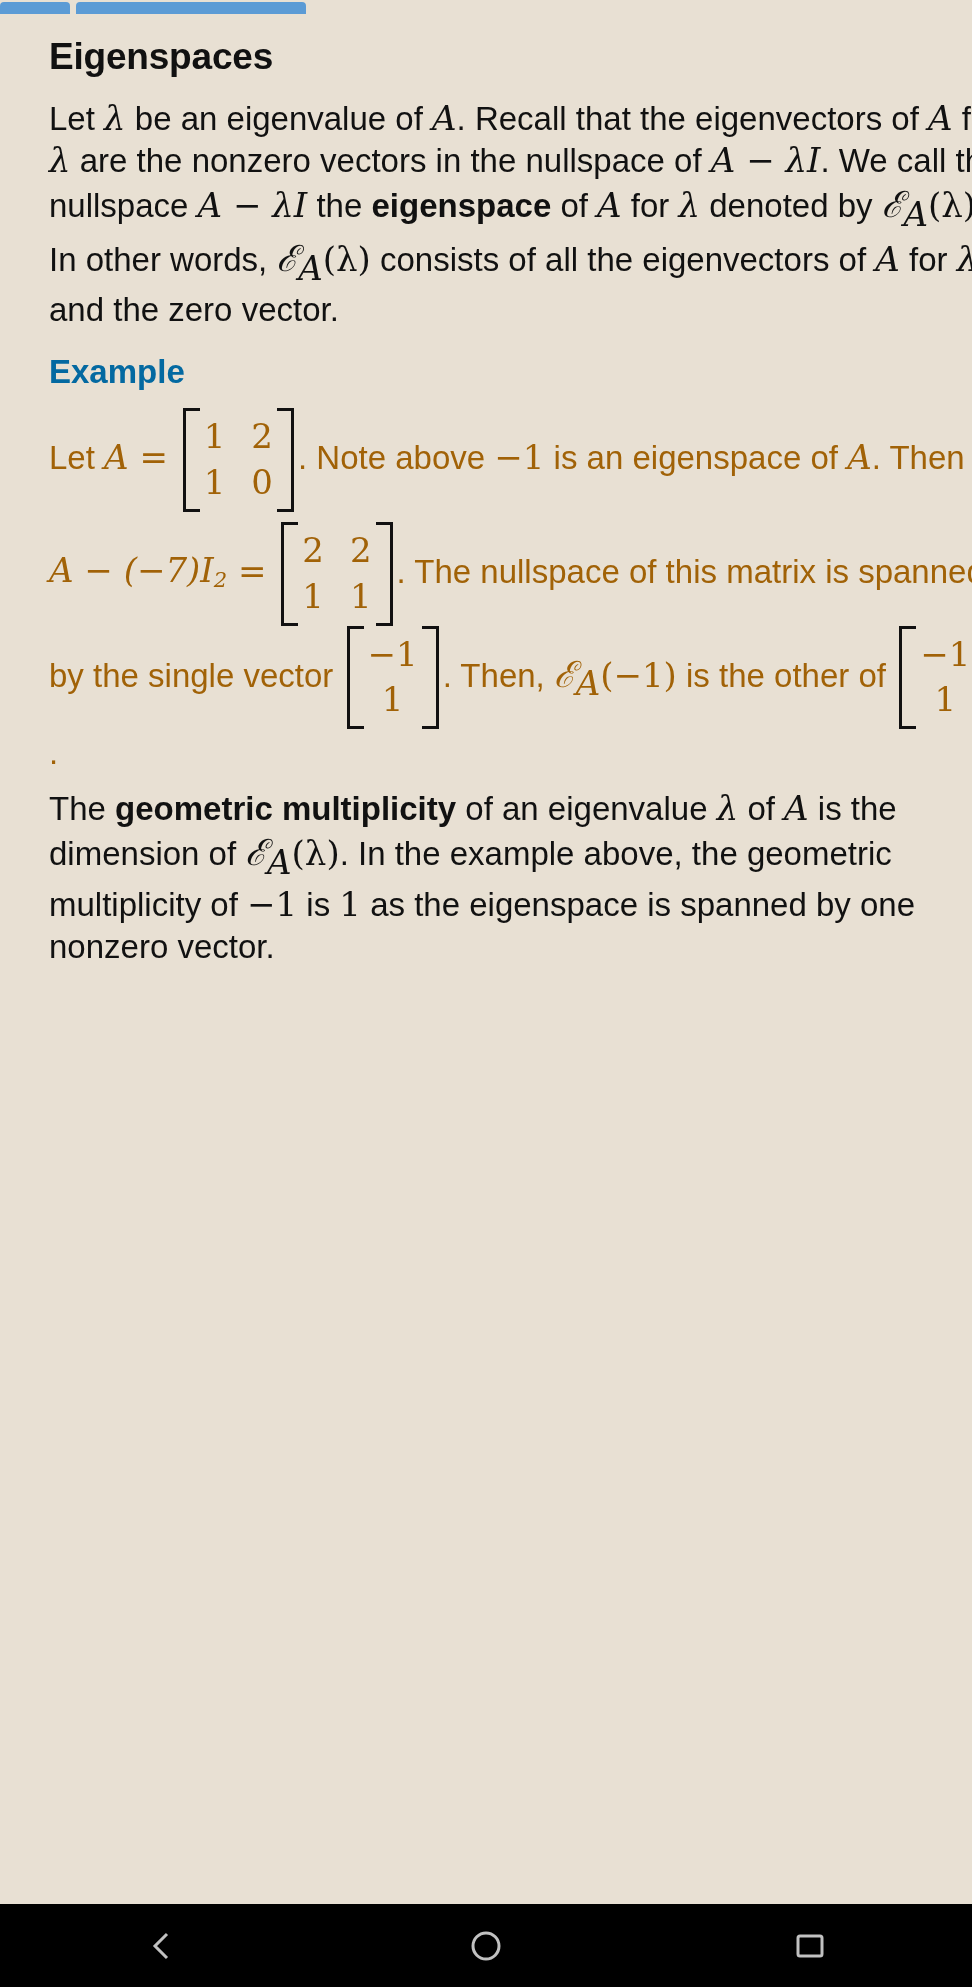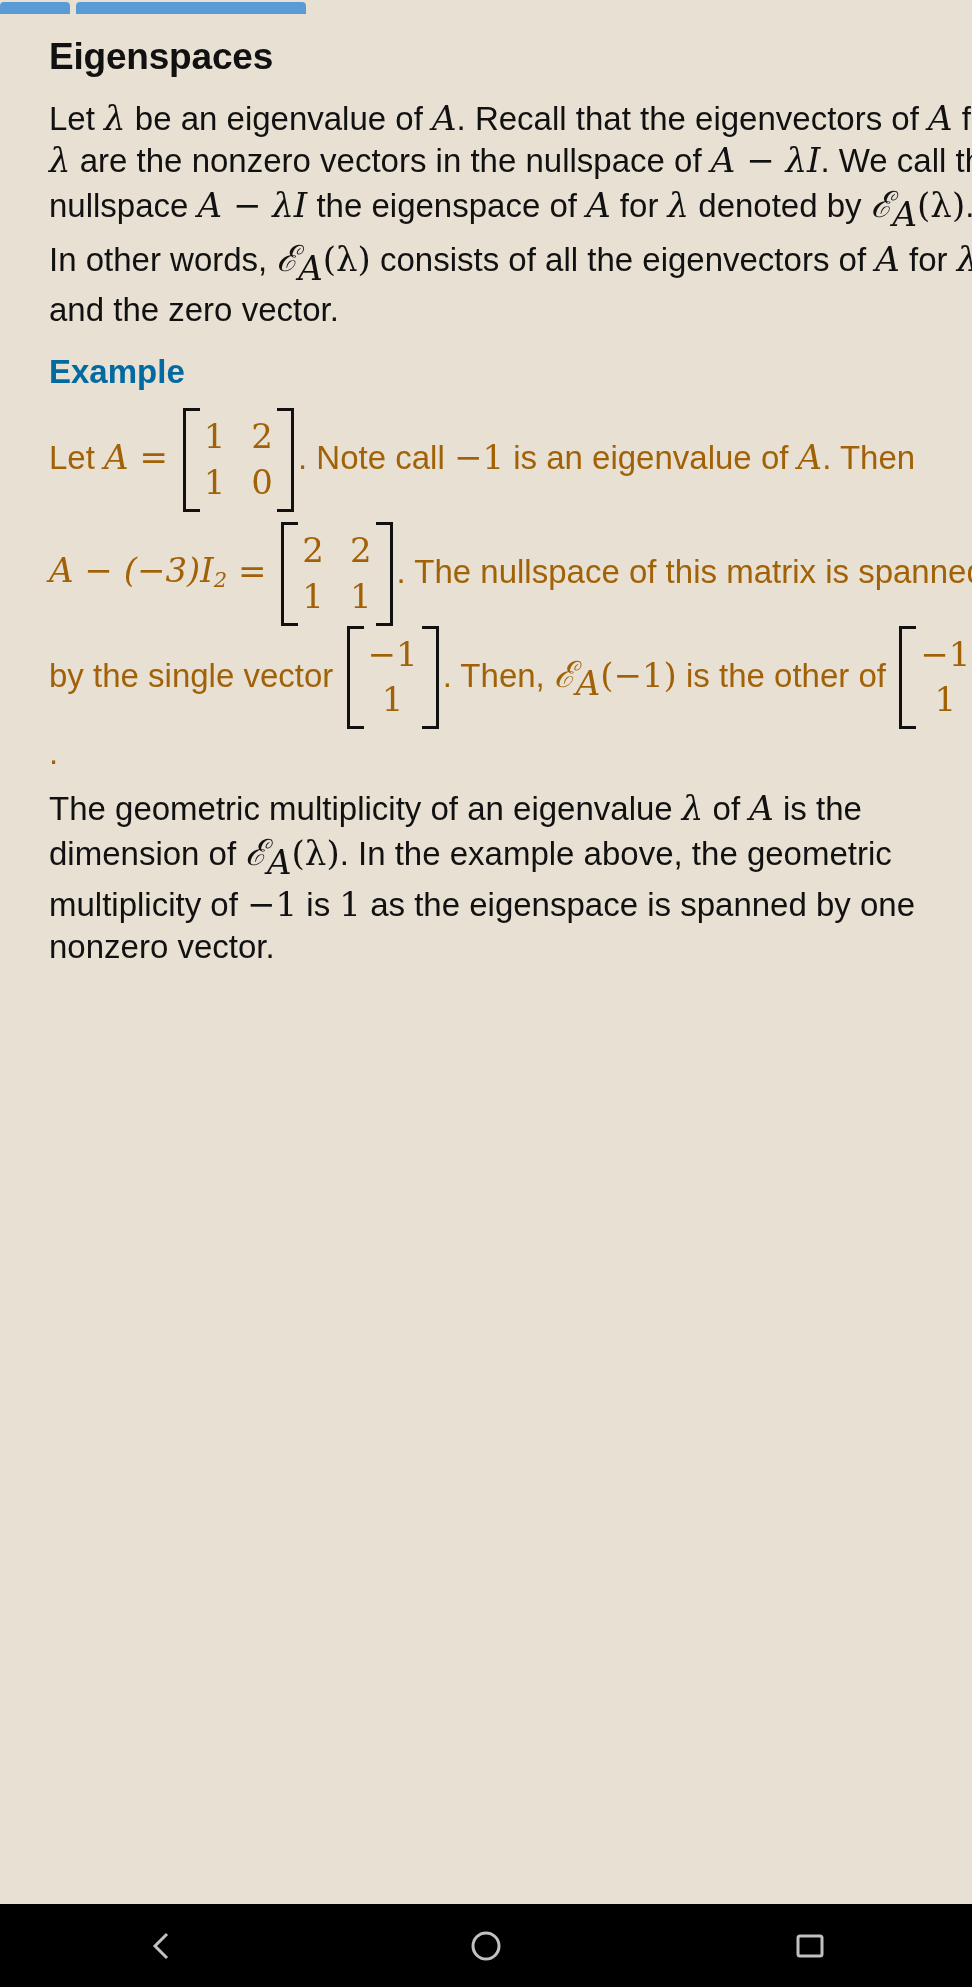--- a/index.html
+++ b/index.html
@@ -71,21 +71,21 @@
     color: #0369a1;
     margin: 22px 0 16px 0;
     line-height: 1.2;
   }
   p.para {
     font-size: 33px;
     color: #111;
     line-height: 1.26;
     margin: 0 0 22px 0;
   }
-  b { font-weight: normal; }
+  b { font-weight: bold; }
 
   
   .math {
     font-family: "DejaVu Serif", "Liberation Serif", serif;
     font-style: italic;
     font-size: 34px;
   }
   .mathup {
     font-family: "DejaVu Serif", "Liberation Serif", serif;
     font-style: normal;
@@ -186,25 +186,25 @@
     <div class="line">
       <span>Let </span><span class="math">A</span><span class="mathup"> = </span><span class="matrix">
           <span class="bracket left"></span>
           <span class="mat-cells c2">
             <span>1</span>
             <span>2</span>
             <span>1</span>
             <span>0</span>
           </span>
           <span class="bracket right"></span>
-        </span><span>. Note call </span><span class="mathup">−1</span><span> is an eigenvalue of </span><span class="math">A</span><span>. Then</span>
+        </span><span>. Note above </span><span class="mathup">−1</span><span> is an eigenspace of </span><span class="math">A</span><span>. Then</span>
     </div>
 
     <div class="line">
-      <span class="math"><span>A − (−3)I</span><sub>2</sub></span><span class="mathup"> = </span><span class="matrix">
+      <span class="math"><span>A − (−7)I</span><sub>2</sub></span><span class="mathup"> = </span><span class="matrix">
           <span class="bracket left"></span>
           <span class="mat-cells c2">
             <span>2</span>
             <span>2</span>
             <span>1</span>
             <span>1</span>
           </span>
           <span class="bracket right"></span>
         </span><span>. The nullspace of this matrix is spanned by the single vector </span><span class="matrix">
           <span class="bracket left"></span>

